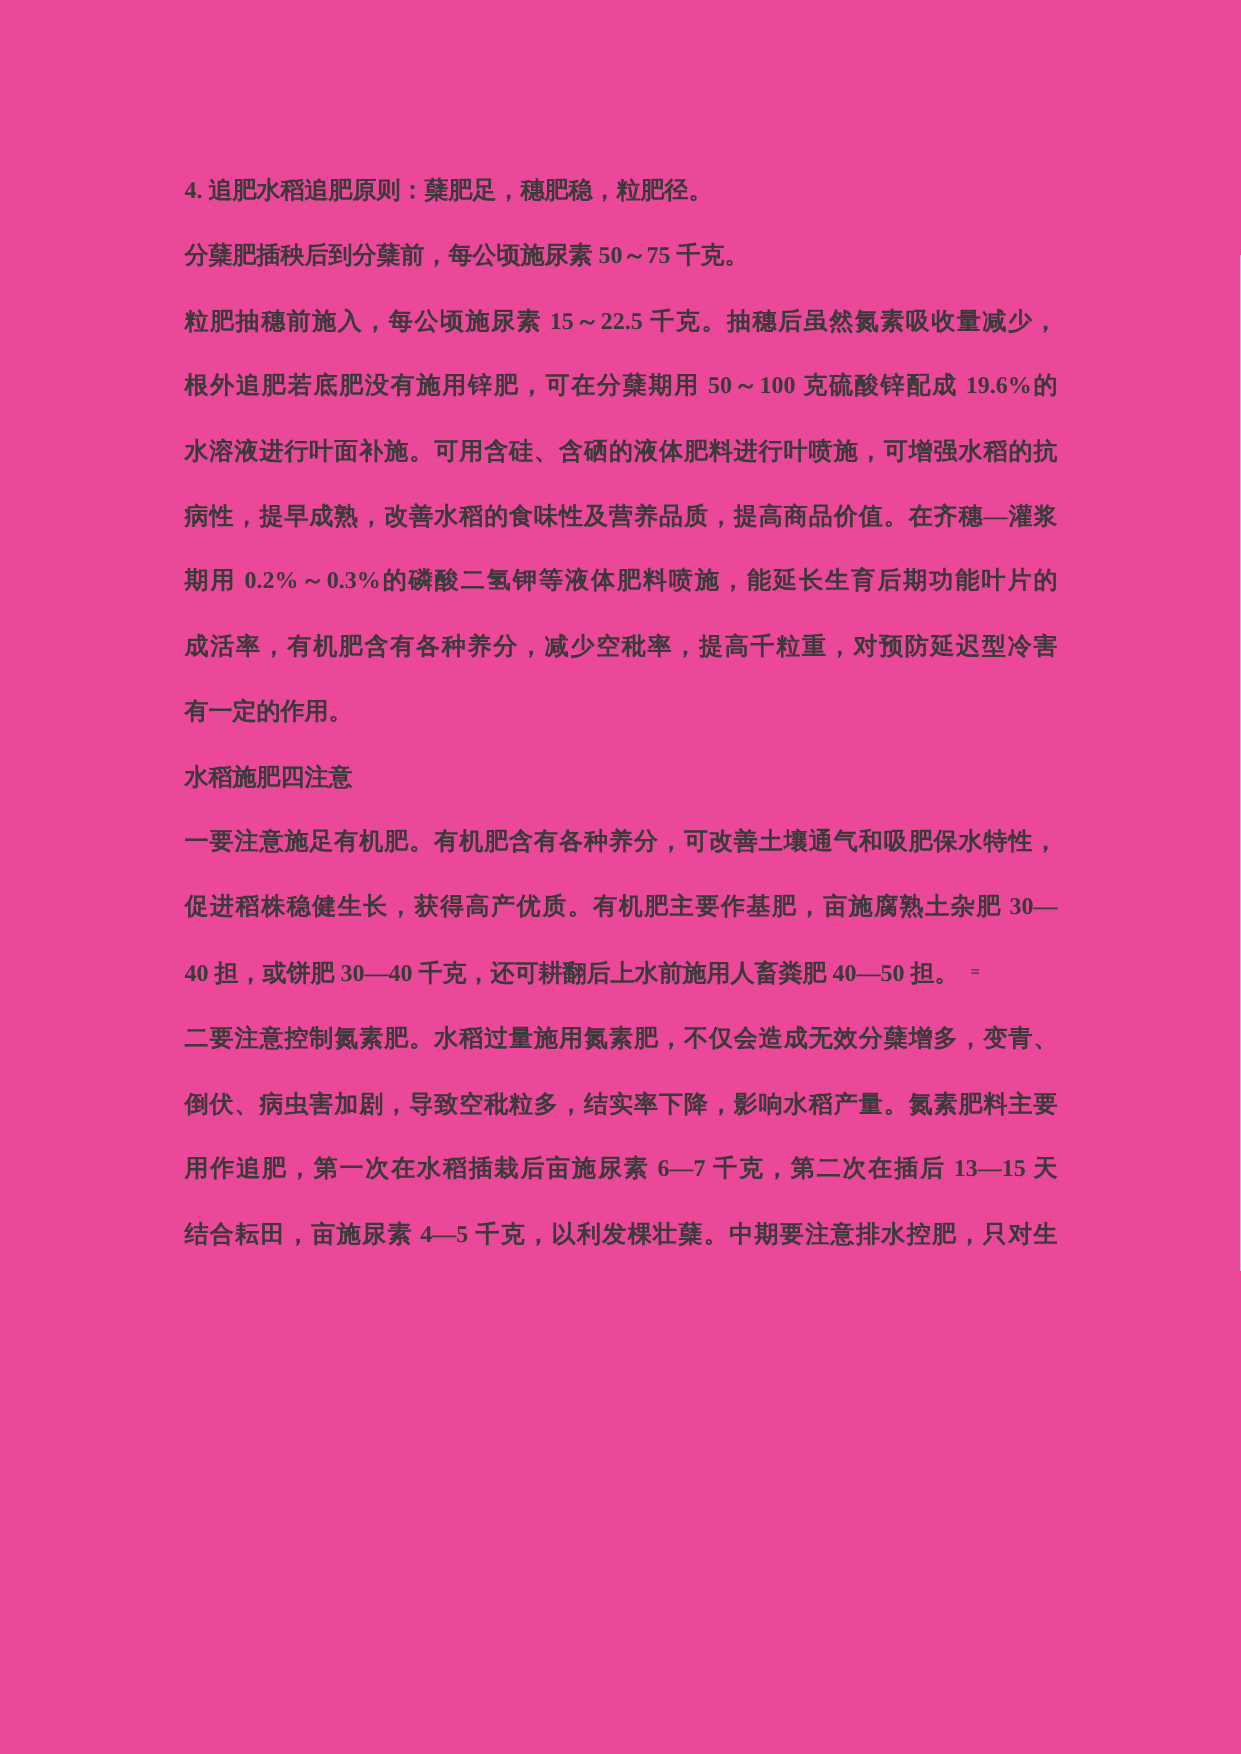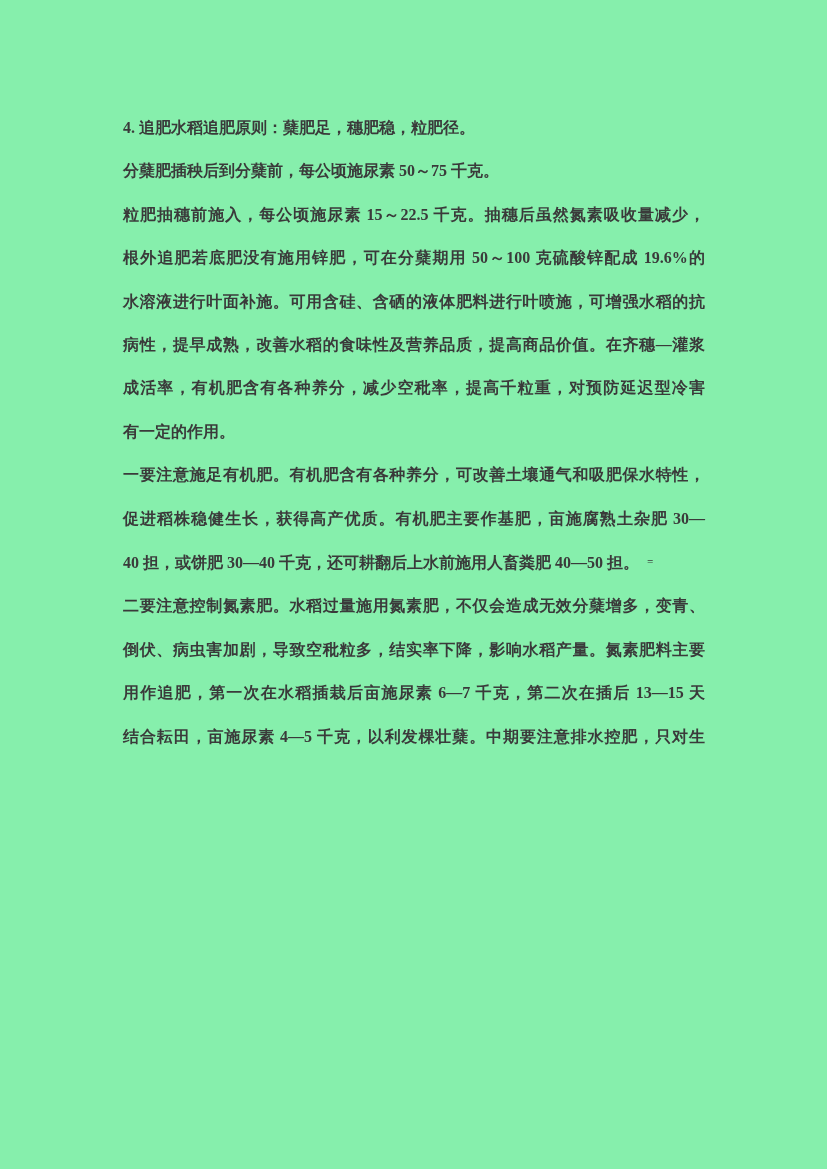--- a/index.html
+++ b/index.html
@@ -4,21 +4,21 @@
 <style>
   html, body {
     margin: 0;
     padding: 0;
     background: #ffffff;
   }
   .page {
     position: relative;
     width: 827px;
     height: 1169px;
-    background: #86efac;
+    background: #ec4899;
     overflow: hidden;
     font-family: "Liberation Serif", "DejaVu Serif", serif;
   }
   .doc {
     position: absolute;
     left: 123px;
     top: 106px;
     width: 582px;
     color: #3a3a3a;
     font-weight: 700;
@@ -48,22 +48,24 @@
 
 <div class="page">
   <div class="doc">
 
     <div class="line short">4.  追肥水稻追肥原则：蘖肥足，穗肥稳，粒肥径。</div>
     <div class="line short">分蘖肥插秧后到分蘖前，每公顷施尿素 50～75 千克。</div>
     <div class="line fill">粒肥抽穗前施入，每公顷施尿素 15～22.5 千克。抽穗后虽然氮素吸收量减少，</div>
     <div class="line fill">根外追肥若底肥没有施用锌肥，可在分蘖期用 50～100 克硫酸锌配成 19.6%的</div>
     <div class="line fill">水溶液进行叶面补施。可用含硅、含硒的液体肥料进行叶喷施，可增强水稻的抗</div>
     <div class="line fill">病性，提早成熟，改善水稻的食味性及营养品质，提高商品价值。在齐穗—灌浆</div>
+    <div class="line fill">期用 0.2%～0.3%的磷酸二氢钾等液体肥料喷施，能延长生育后期功能叶片的</div>
     <div class="line fill">成活率，有机肥含有各种养分，减少空秕率，提高千粒重，对预防延迟型冷害</div>
     <div class="line short">有一定的作用。</div>
+    <div class="line short">水稻施肥四注意</div>
     <div class="line fill">一要注意施足有机肥。有机肥含有各种养分，可改善土壤通气和吸肥保水特性，</div>
     <div class="line fill">促进稻株稳健生长，获得高产优质。有机肥主要作基肥，亩施腐熟土杂肥 30—</div>
     <div class="line short">
       <span>40 担，或饼肥 30—40 千克，还可耕翻后上水前施用人畜粪肥 40—50 担。</span><span class="endmark">=</span>
     </div>
     <div class="line fill">二要注意控制氮素肥。水稻过量施用氮素肥，不仅会造成无效分蘖增多，变青、</div>
     <div class="line fill">倒伏、病虫害加剧，导致空秕粒多，结实率下降，影响水稻产量。氮素肥料主要</div>
     <div class="line fill">用作追肥，第一次在水稻插栽后亩施尿素 6—7 千克，第二次在插后 13—15 天</div>
     <div class="line fill">结合耘田，亩施尿素 4—5 千克，以利发棵壮蘖。中期要注意排水控肥，只对生</div>
 

